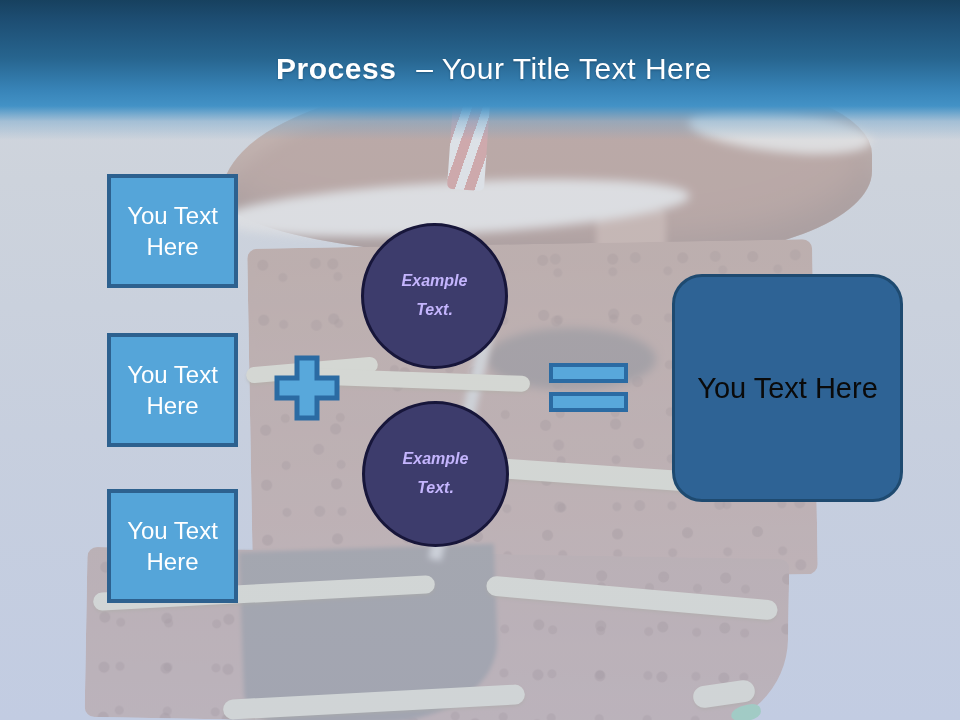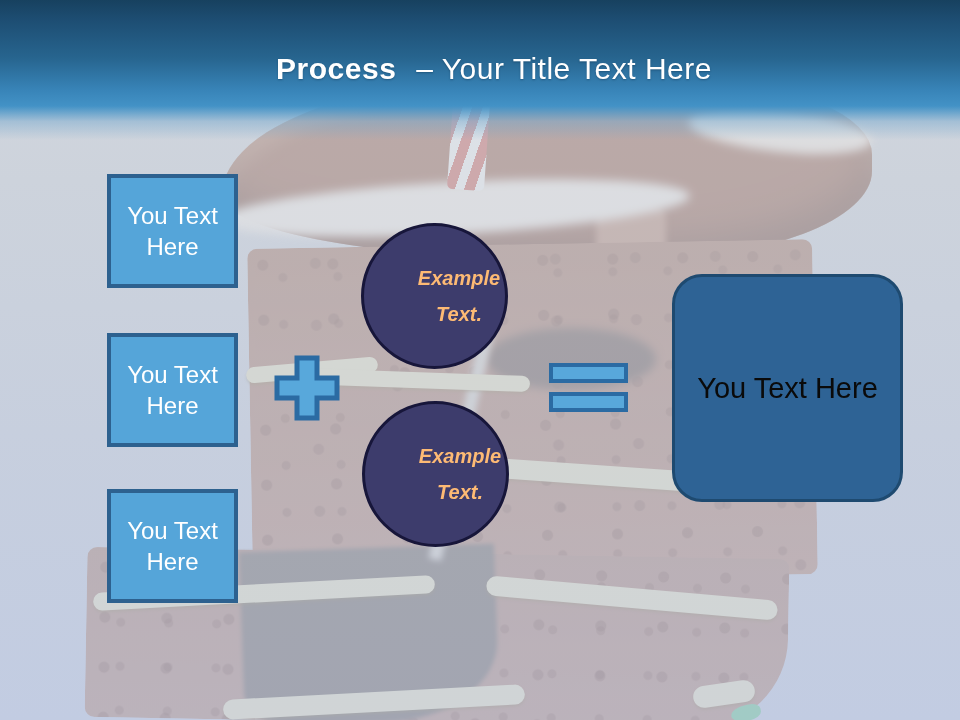--- a/index.html
+++ b/index.html
@@ -71,22 +71,22 @@
   .box-1{top:174px;}
   .box-2{top:333px;}
   .box-3{top:489px;}
   .plus-wrap{position:absolute;left:274px;top:355px;width:66px;height:66px;}
   .equals{position:absolute;left:549px;top:363px;width:79px;}
   .equals .bar{box-sizing:border-box;width:79px;height:20px;background:#58a8db;
     border:4px solid #2b6ba3;}
   .equals .bar + .bar{margin-top:9px;}
   .circle{position:absolute;width:147px;height:146px;box-sizing:border-box;border-radius:50%;
     background:#3d3c6c;border:3px solid #17163a;
-    display:flex;align-items:center;justify-content:flex-end;text-align:center;
-    color:#fdba74;font-size:20px;font-weight:bold;font-style:italic;line-height:1.8;}
+    display:flex;align-items:center;justify-content:center;text-align:center;
+    color:#c4b5fd;font-size:16px;font-weight:bold;font-style:italic;line-height:1.8;}
   .circle span{display:block;width:92px;}
   .circle-1{left:361px;top:223px;}
   .circle-2{left:362px;top:401px;}
   .result-box{position:absolute;left:672px;top:274px;width:231px;height:228px;box-sizing:border-box;
     background:#2e6395;border:3px solid #1e4a70;border-radius:30px;
     display:flex;align-items:center;justify-content:center;text-align:center;
     color:#0a0a0a;font-size:29px;}
 </style>
 </head>
 <body>

